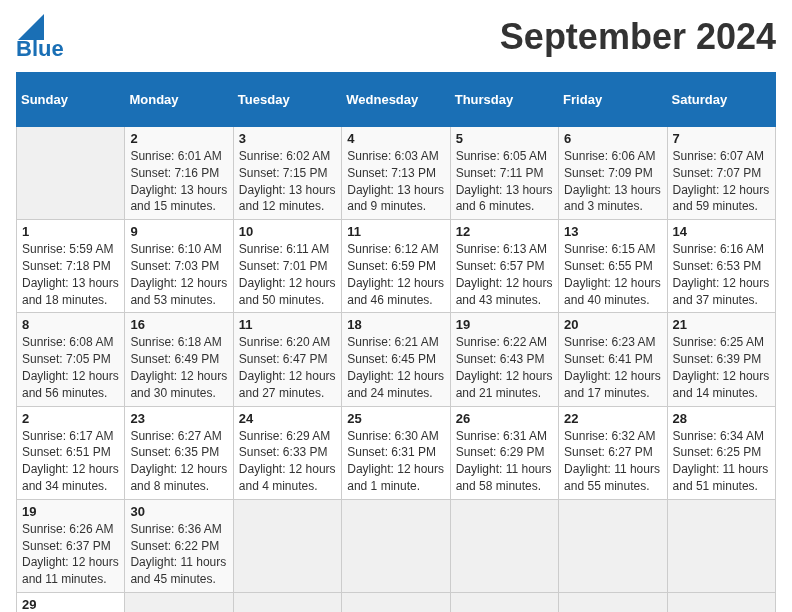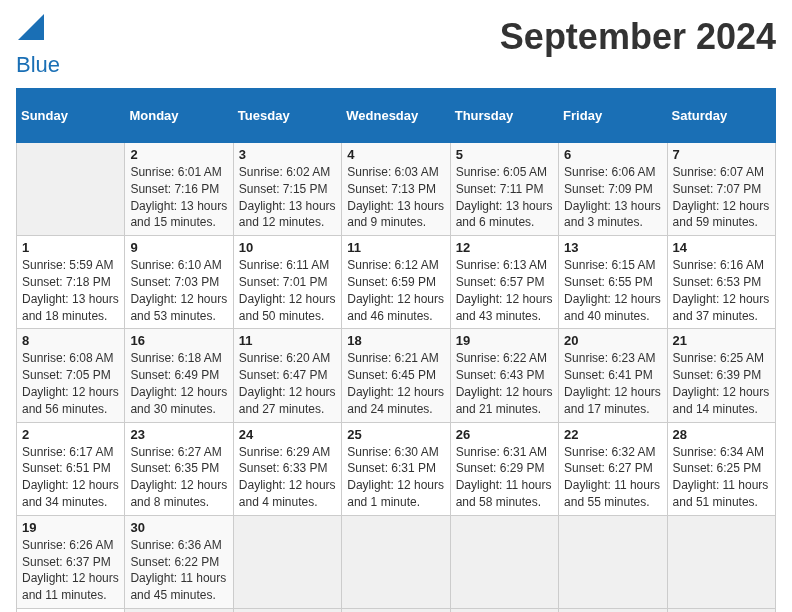--- a/index.html
+++ b/index.html
@@ -80,21 +80,21 @@
 
 <div class="header-area">
   <div class="logo">
     <div>
       <div style="display:flex;align-items:center;">
         <svg width="26" height="26" viewBox="0 0 26 26" style="margin-left:2px;margin-top:-2px;">
           <polygon points="0,26 26,0 26,26" fill="#1a6fb5"></polygon>
         </svg>
       </div>
       <div style="display:flex;align-items:center;margin-top:-4px;">
-        <span class="logo-blue" style="font-size:22px;font-weight:normal;color:#1a6fb5;margin-top:16px;">Blue</span>
+        <span class="logo-blue" style="font-size:22px;font-weight:bold;color:#1a6fb5;">Blue</span>
       </div>
     </div>
   </div>
   <div class="title-area">
     <div class="month-title">September 2024</div>
   </div>
 </div>
 
 <table class="calendar">
   <thead>

